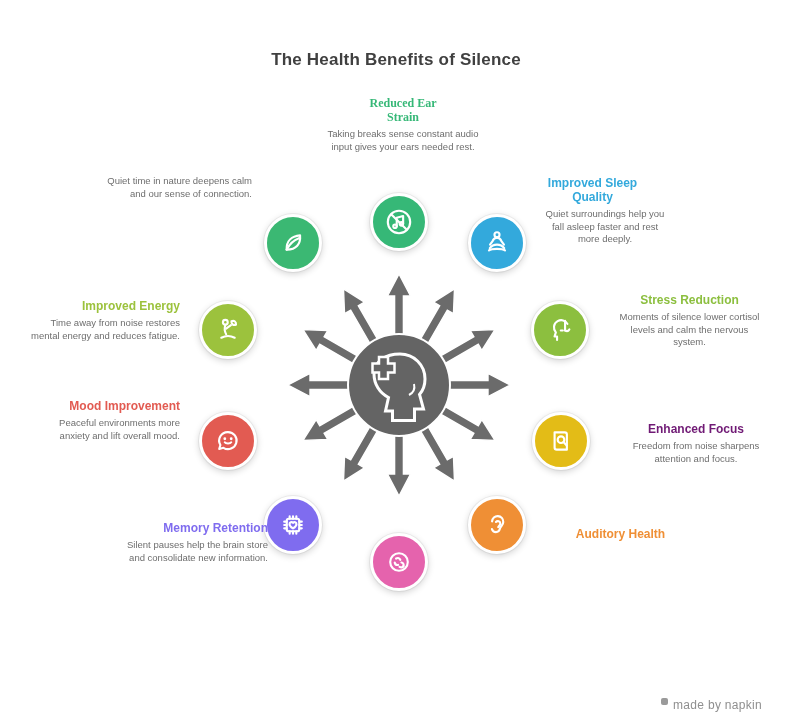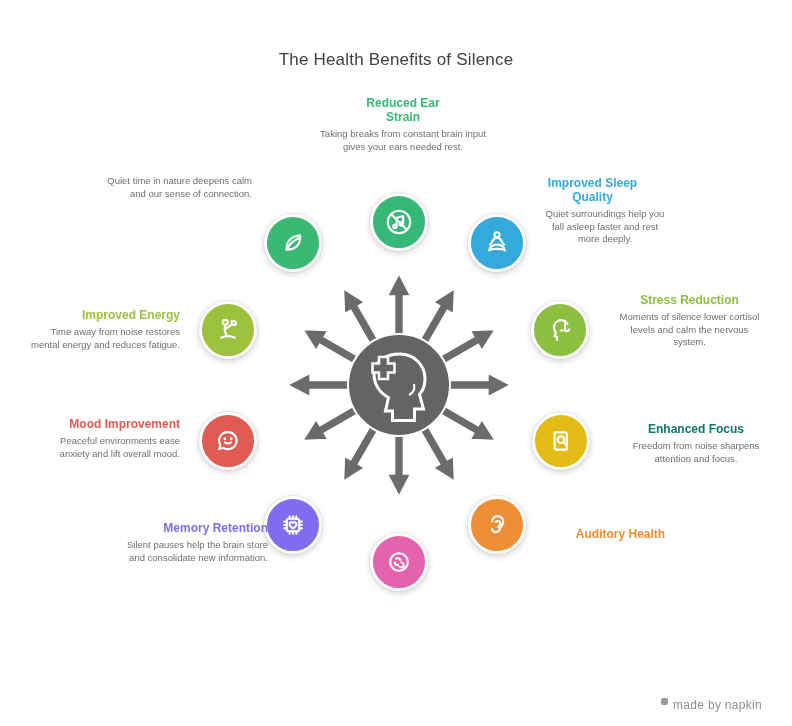--- a/index.html
+++ b/index.html
@@ -1,19 +1,19 @@
 <!DOCTYPE html>
 <html><head>
 <meta charset="utf-8">
 <style>
   html,body{margin:0;padding:0;background:#ffffff;}
   .stage{position:relative;width:792px;height:726px;background:#ffffff;overflow:hidden;
          font-family:"Liberation Sans",sans-serif;}
   .page-title{position:absolute;top:50px;left:0;width:100%;text-align:center;margin:0;
-              font-size:17px;font-weight:normal;color:#404040;letter-spacing:.2px;}
+              font-size:17px;font-weight:bold;color:#404040;letter-spacing:.2px;}
   .hub{position:absolute;left:279px;top:265px;width:240px;height:240px;}
   .circle{position:absolute;width:58px;height:58px;border-radius:50%;box-sizing:border-box;
           border:3px solid #ffffff;display:flex;align-items:center;justify-content:center;
           box-shadow:0 0 0 1px rgba(0,0,0,.05),0 2px 7px rgba(0,0,0,.18);}
   .circle svg{width:32px;height:32px;stroke:#ffffff;fill:none;stroke-width:1.6;
               stroke-linecap:round;stroke-linejoin:round;}
   .label{position:absolute;}
   .label .h{font-size:12px;font-weight:bold;line-height:1.18;margin:0 0 4px 0;}
   .label .p{font-size:9.5px;color:#6e6e6e;line-height:1.32;margin:0;}
   .align-c{text-align:center}
@@ -56,22 +56,22 @@
   <div class="circle" style="left: 370px; top: 193px; background-color: rgb(54, 184, 119);">
     <svg viewBox="0 0 24 24">
       <circle cx="12" cy="12" r="8.4"></circle>
       <path d="M10.3 15.2 V8.8 l4.8 -1.3 v5.9"></path>
       <circle cx="9" cy="15.2" r="1.3"></circle>
         <circle cx="13.8" cy="13.4" r="1.3"></circle>
       <path d="M6.3 6.3 L17.7 17.7"></path>
     </svg>
   </div>
   <div class="label align-c" style="left:318px;top:96px;width:170px">
-    <div class="h" style="max-width: 100px; margin-left: auto; margin-right: auto; color: rgb(54, 184, 119);">Reduced Ear Strain</div>
-    <p class="p">Taking breaks from constant brain input gives your ears needed rest.</p>
+    <div class="h" style="max-width: 100px; margin-left: auto; margin-right: auto; color: rgb(54, 184, 119); font-family: Liberation Serif, serif;">Reduced Ear Strain</div>
+    <p class="p">Taking breaks sense constant audio input gives your ears needed rest.</p>
   </div>
 
   <div class="circle" style="left: 468px; top: 214px; background-color: rgb(51, 169, 220);">
     <svg viewBox="0 0 24 24">
       <circle cx="12" cy="5.8" r="1.9"></circle>
       <path d="M12 8 c-1.6 .2 -2.7 1 -3.3 2.6 l-1.9 2.6"></path>
       <path d="M12 8 c1.6 .2 2.7 1 3.3 2.6 l1.9 2.6"></path>
       <path d="M12 13.2 c-2.2 0 -4.2 1 -5.4 2.6 M12 13.2 c2.2 0 4.2 1 5.4 2.6"></path>
       <path d="M6 17.5 c2 -1.4 10 -1.4 12 0"></path>
     </svg>
@@ -95,21 +95,21 @@
   </div>
 
   <div class="circle" style="left: 532px; top: 412px; background-color: rgb(227, 188, 23);">
     <svg viewBox="0 0 24 24">
       <path d="M7.2 5.5 h7.6 a1.6 1.6 0 0 1 1.6 1.6 v11.4 h-7.6 a1.6 1.6 0 0 1 -1.6 -1.6 z"></path>
       <circle cx="12" cy="11" r="2.5"></circle>
       <path d="M13.8 12.8 l2.3 2.3"></path>
     </svg>
   </div>
   <div class="label align-l" style="left:626px;top:422px;width:140px">
-    <div class="h" style="color: #0f766e;">Enhanced Focus</div>
+    <div class="h" style="color: #701a75;">Enhanced Focus</div>
     <p class="p">Freedom from noise sharpens attention and focus.</p>
   </div>
 
   <div class="circle" style="left: 468px; top: 496px; background-color: rgb(239, 143, 53);">
     <svg viewBox="0 0 24 24">
       <path d="M8.3 9.3 a4.2 4.2 0 0 1 8.4 .4 c0 2.3 -1.9 2.9 -2.4 4.8 c-.4 1.7 -1.5 2.8 -3.1 2.8 c-1.5 0 -2.6 -.9 -3 -2.2"></path>
       <path d="M11.2 9.7 a1.9 1.9 0 0 1 3.3 1.3 c-.1 1.2 -1.1 1.5 -1.6 2.6"></path>
     </svg>
   </div>
   <div class="label align-l" style="left:553px;top:527px;width:135px">
@@ -138,35 +138,35 @@
     <p class="p">Silent pauses help the brain store and consolidate new information.</p>
   </div>
 
   <div class="circle" style="left: 199px; top: 412px; background-color: rgb(226, 91, 82);">
     <svg viewBox="0 0 24 24">
       <path d="M12 5.3 a6.4 6.4 0 1 1 -3.4 11.8 L5.4 18 l.9 -3 A6.4 6.4 0 0 1 12 5.3 z"></path>
       <path d="M9.6 10.3 h.01 M14.4 10.3 h.01" stroke-width="2.1"></path>
       <path d="M9.6 13 c.7 1.2 4.1 1.2 4.8 0"></path>
     </svg>
   </div>
-  <div class="label align-r" style="right:612px;top:417px;width:150px">
+  <div class="label align-r" style="right:612px;top:399px;width:150px">
     <div class="h" style="color: rgb(226, 91, 82);">Mood Improvement</div>
-    <p class="p">Peaceful environments ease anxiety and lift overall mood.</p>
+    <p class="p">Peaceful environments more anxiety and lift overall mood.</p>
   </div>
 
   <div class="circle" style="left: 199px; top: 301px; background-color: rgb(156, 194, 61);">
     <svg viewBox="0 0 24 24">
       <circle cx="10" cy="6.2" r="1.8"></circle>
       <path d="M10 8.4 c-.8 2.4 -.7 4.6 .6 6.8"></path>
       <path d="M10.6 11 l3.6 -2.6"></path>
       <path d="M14.6 5.4 c2.2 -.7 3.6 .4 3.4 2.6 c-2.2 .6 -3.6 -.5 -3.4 -2.6 z"></path>
       <path d="M7 17.8 c3 -1.6 7 -1.6 10 0"></path>
     </svg>
   </div>
-  <div class="label align-r" style="right:612px;top:308px;width:150px">
+  <div class="label align-r" style="right:612px;top:299px;width:150px">
     <div class="h" style="color: rgb(156, 194, 61);">Improved Energy</div>
     <p class="p">Time away from noise restores mental energy and reduces fatigue.</p>
   </div>
 
   <div class="circle" style="left: 264px; top: 214px; background-color: rgb(59, 184, 115);">
     <svg viewBox="0 0 24 24">
       <path d="M7.2 17 C7 10.5 11 6.8 17.3 6.3 c.6 6.4 -2.9 10.8 -10.1 10.7 z"></path>
       <path d="M7.2 17 c2.3 -4.4 5.4 -7.2 9.2 -8.6"></path>
     </svg>
   </div>

